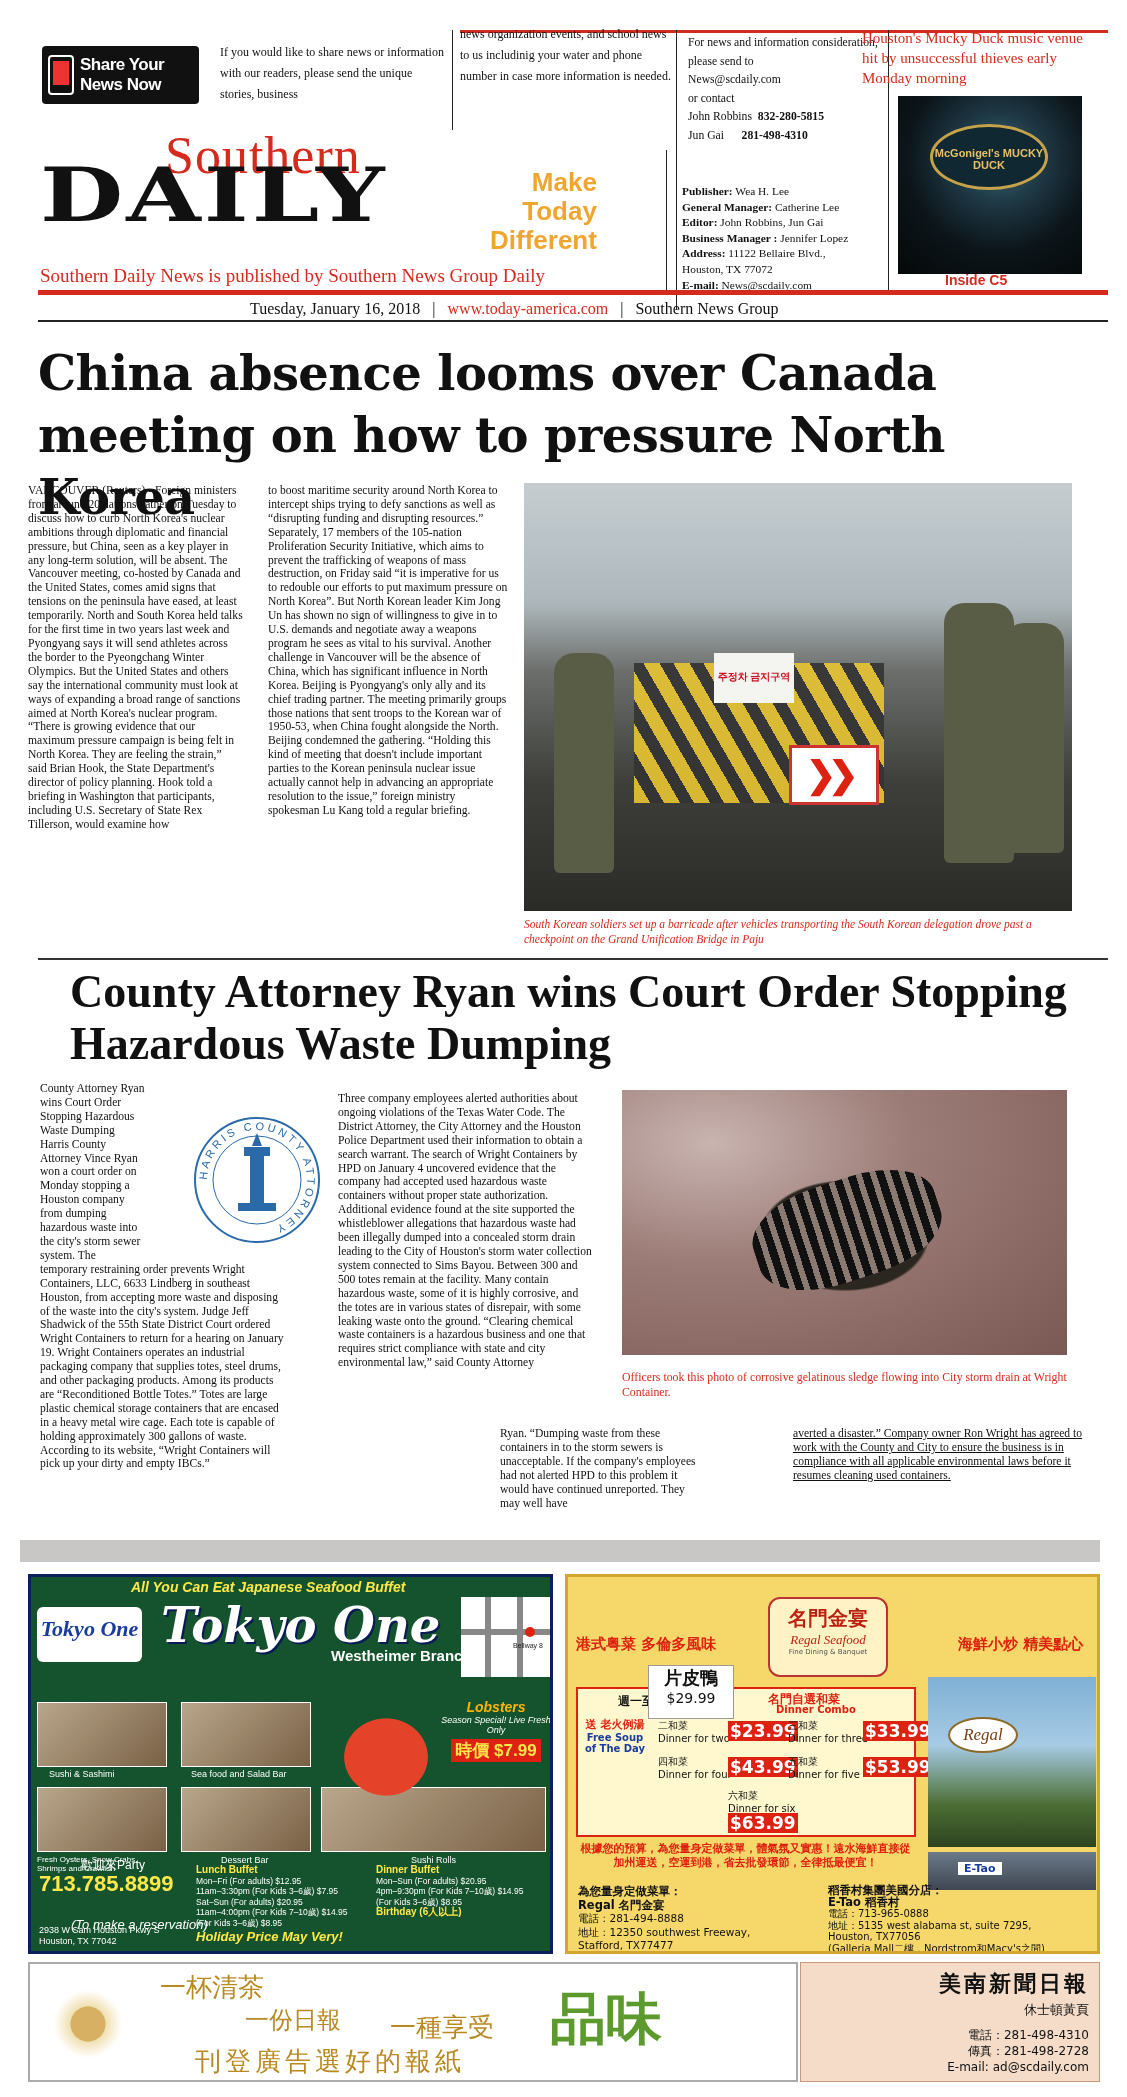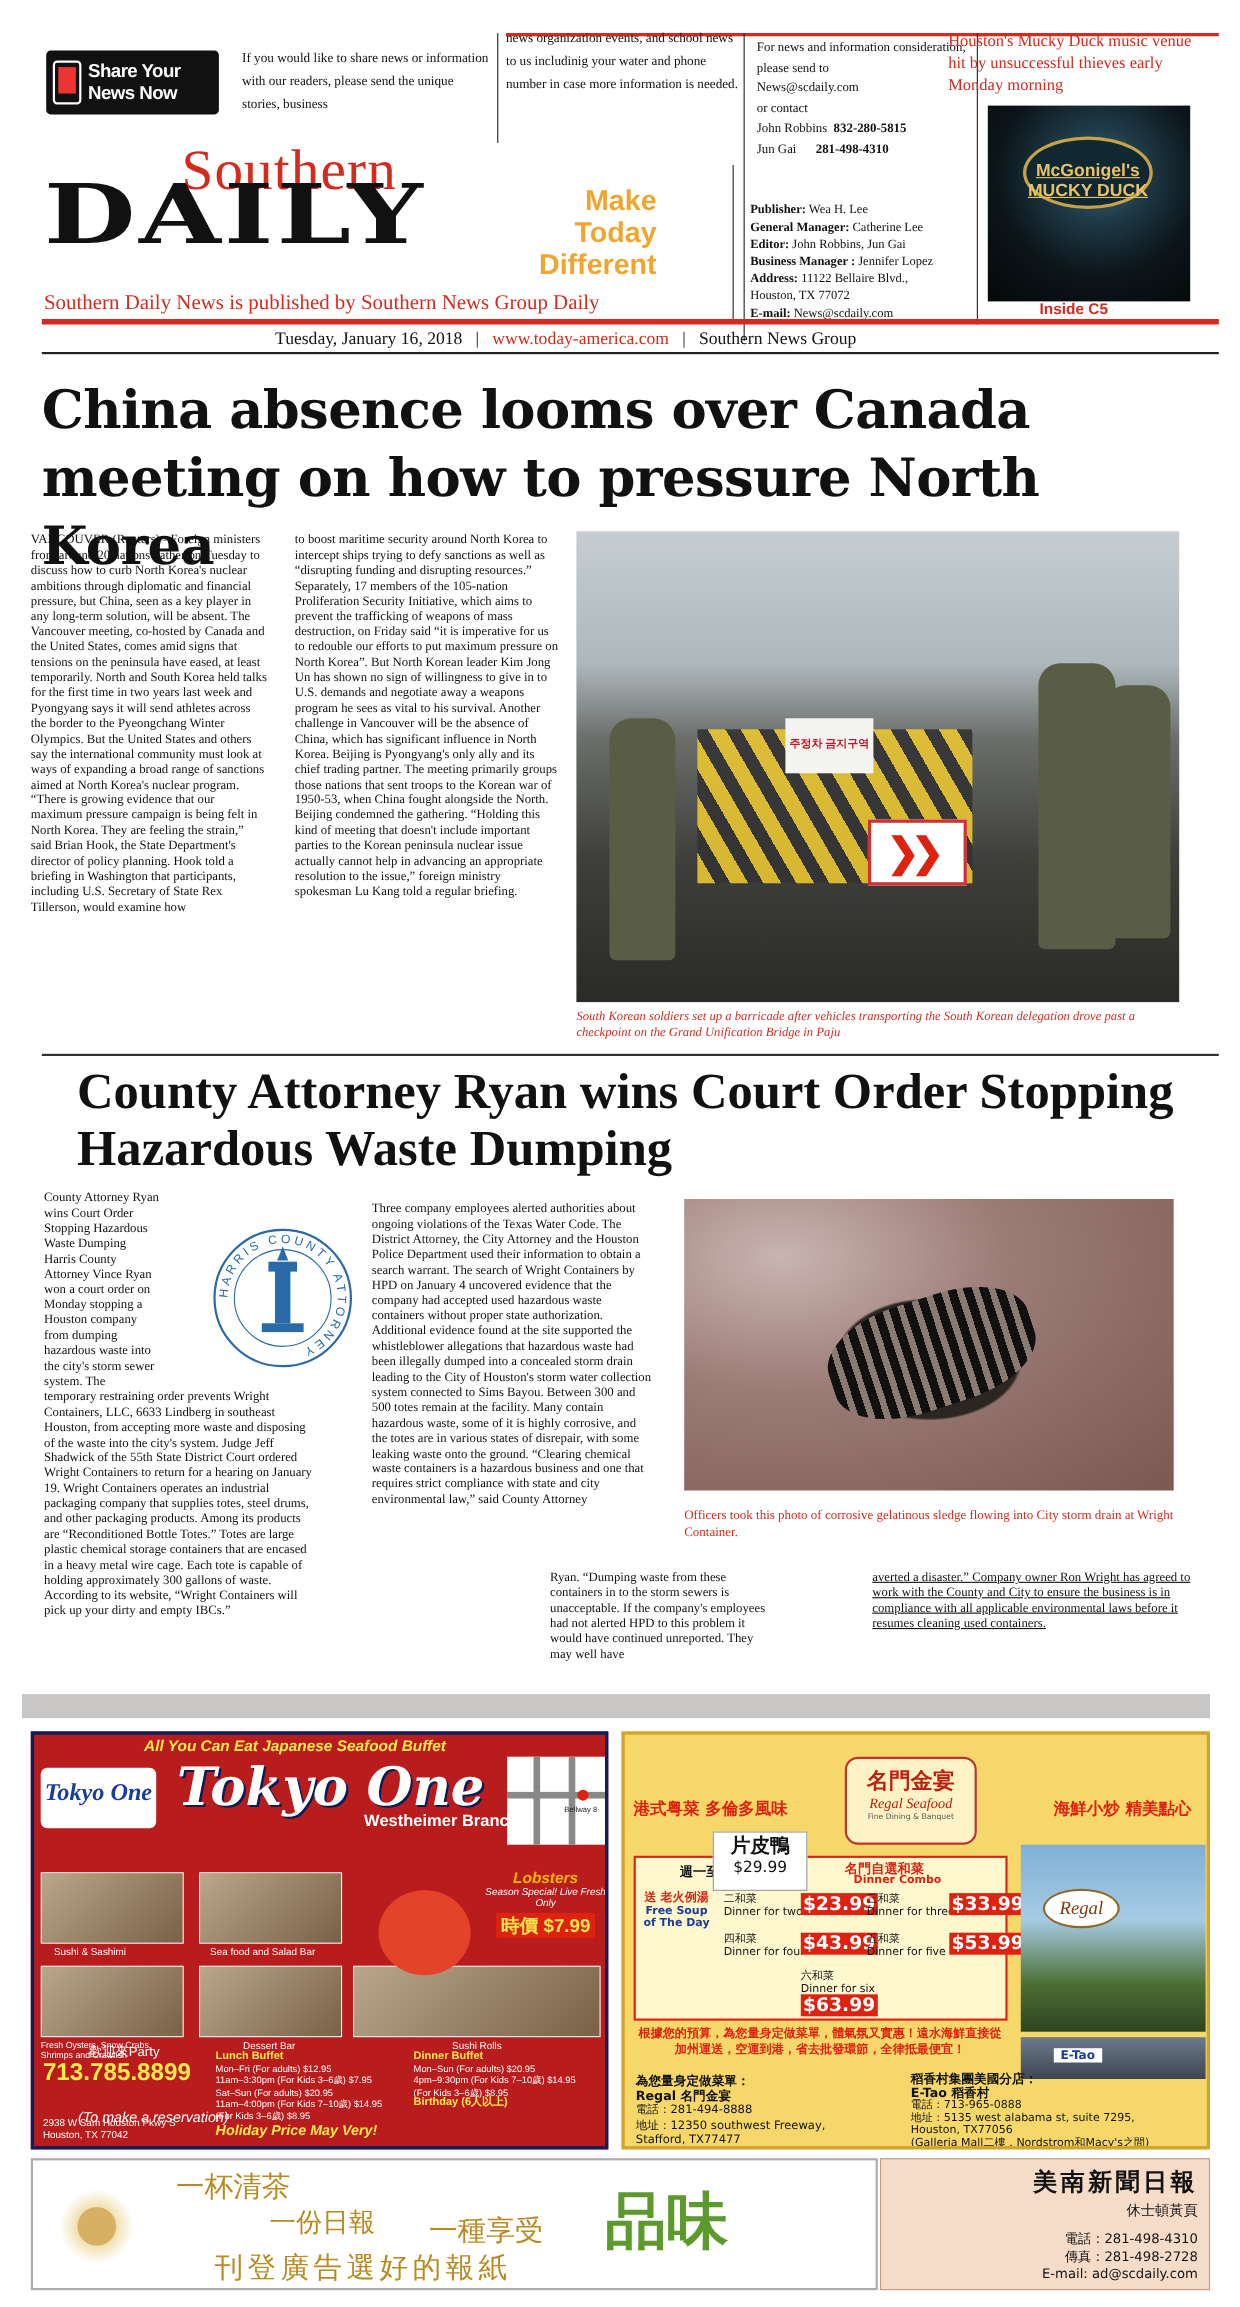--- a/index.html
+++ b/index.html
@@ -39,21 +39,21 @@
   #masthead-rule2 { left: 38px; top: 320px; width: 1070px; height: 2px; background: #222; }
   #dateline { left: 250px; top: 300px; font-size: 16px; display: flex; gap: 12px; }
   #dateline .url { color: #d42b1e; }
 
   #staff-box { left: 682px; top: 184px; font-size: 11.4px; line-height: 15.6px; }
   #staff-box b { font-weight: bold; }
 
   #mucky-title { left: 862px; top: 28px; width: 240px; color: #d42b1e; font-size: 15px; line-height: 20px; }
   #mucky-photo { left: 898px; top: 96px; width: 184px; height: 178px; background: radial-gradient(circle at 55% 35%, #3b6b7c 0, #1f3a47 28%, #0c151a 60%, #050808 100%); }
   #mucky-photo .sign { position: absolute; left: 32px; top: 28px; width: 118px; height: 66px; border-radius: 50%; background: #0f2832; border: 3px solid #c6a34a; }
-  #mucky-photo .sign span { display:block; text-align:center; color:#e8c06a; font-size:16px; font-family:"Liberation Sans",sans-serif; margin-top:20px; font-weight:bold;text-decoration:underline; }
+  #mucky-photo .sign span { display:block; text-align:center; color:#e8c06a; font-size:11px; font-family:"Liberation Sans",sans-serif; margin-top:20px; font-weight:bold; }
   #inside-c5 { left: 945px; top: 272px; font-family: "Liberation Sans", sans-serif; font-weight: bold; font-size: 14px; color: #d42b1e; }
 
   
   #h1 {
     left: 38px; top: 342px; width: 1070px; font-family: "DejaVu Serif", serif; font-weight: bold;
     font-size: 48px; line-height: 62px; letter-spacing: -0.6px;
   }
   .col { font-size: 11.6px; line-height: 13.9px; }
   #a1c1 { left: 28px; top: 484px; width: 215px; }
   #a1c2 { left: 268px; top: 484px; width: 240px; }
@@ -86,21 +86,21 @@
   }
   #sludge-photo .grate { position:absolute; left:130px; top:90px; width:190px; height:100px; transform: rotate(-18deg);
     background: repeating-linear-gradient(90deg, #111 0 8px, #8a7a72 8px 14px); border-radius: 40%; }
   #caption2 { left: 622px; top: 1370px; width: 450px; color: #d42b1e; font-size: 11.8px; line-height: 15px; }
   #a2c3 { left: 500px; top: 1427px; width: 200px; }
   #a2c4 { left: 793px; top: 1427px; width: 300px; text-decoration: underline; }
   #rule-ads { left: 20px; top: 1540px; width: 1080px; height: 22px; background: #c9c7c6; }
 
   
   #ad-tokyo {
-    left: 28px; top: 1574px; width: 525px; height: 380px; background: #b91c1c;
+    left: 28px; top: 1574px; width: 525px; height: 380px; background: #14532d;
     border: 3px solid #0d1e5c; overflow: hidden; font-family: "Liberation Sans", sans-serif; color: #fff;
   }
   #ad-tokyo .banner { position:absolute; left:100px; top:2px; font-style:italic; font-weight:bold; font-size:14px; color:#ffe84a; }
   #ad-tokyo .logo { position:absolute; left:6px; top:30px; width:105px; height:55px; background:#fff; color:#1a3c9c; border-radius:6px;
      font-family:"Liberation Serif",serif; font-style:italic; font-weight:bold; font-size:22px; text-align:center; line-height:44px; }
   #ad-tokyo .big { position:absolute; left:130px; top:20px; font-family:"DejaVu Serif",serif; font-style:italic; font-weight:bold; font-size:48px; color:#fff; text-shadow: 2px 2px 0 #0a1b55; }
   #ad-tokyo .branch { position:absolute; left:300px; top:70px; font-size:15px; font-weight:bold; color:#fff; }
   #ad-tokyo .map { position:absolute; left:430px; top:20px; width:90px; height:80px; background:#fff; color:#222; font-size:8px; }
   #ad-tokyo .thumb { position:absolute; background: linear-gradient(135deg,#b9a78b,#7a6146); border:1px solid #fff; }
   #ad-tokyo .lbl { position:absolute; font-size:9px; color:#fff; }

